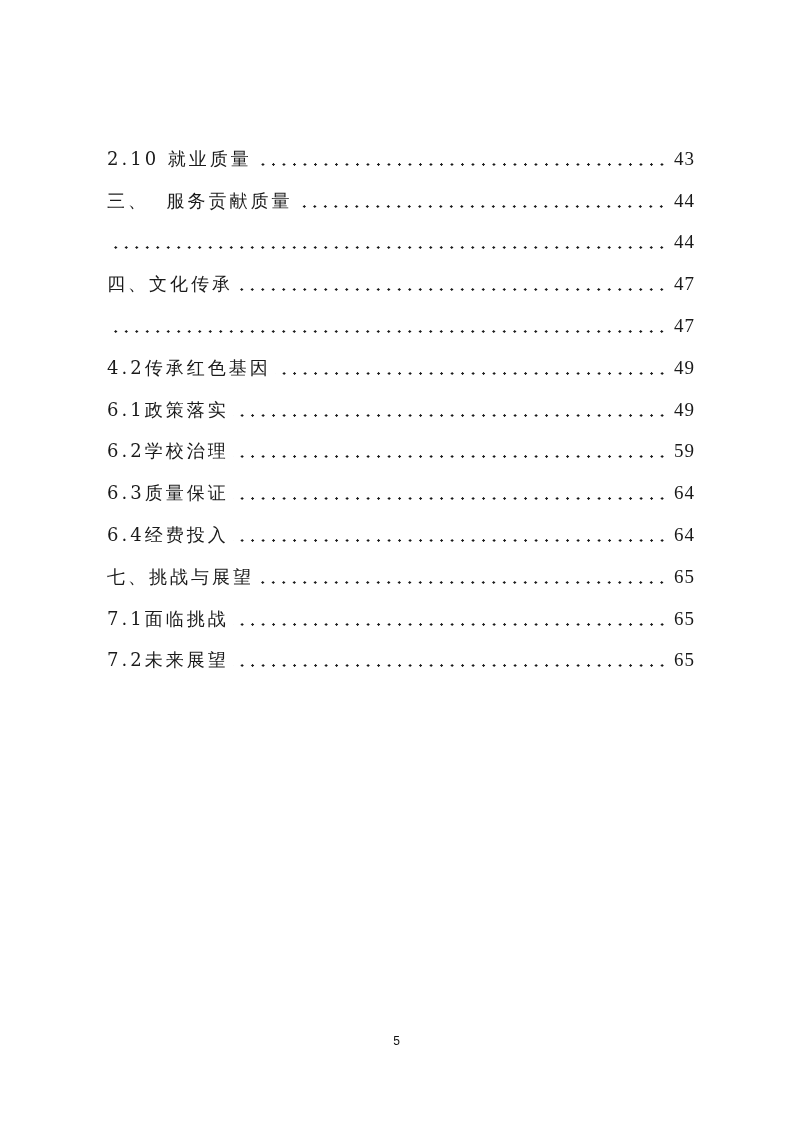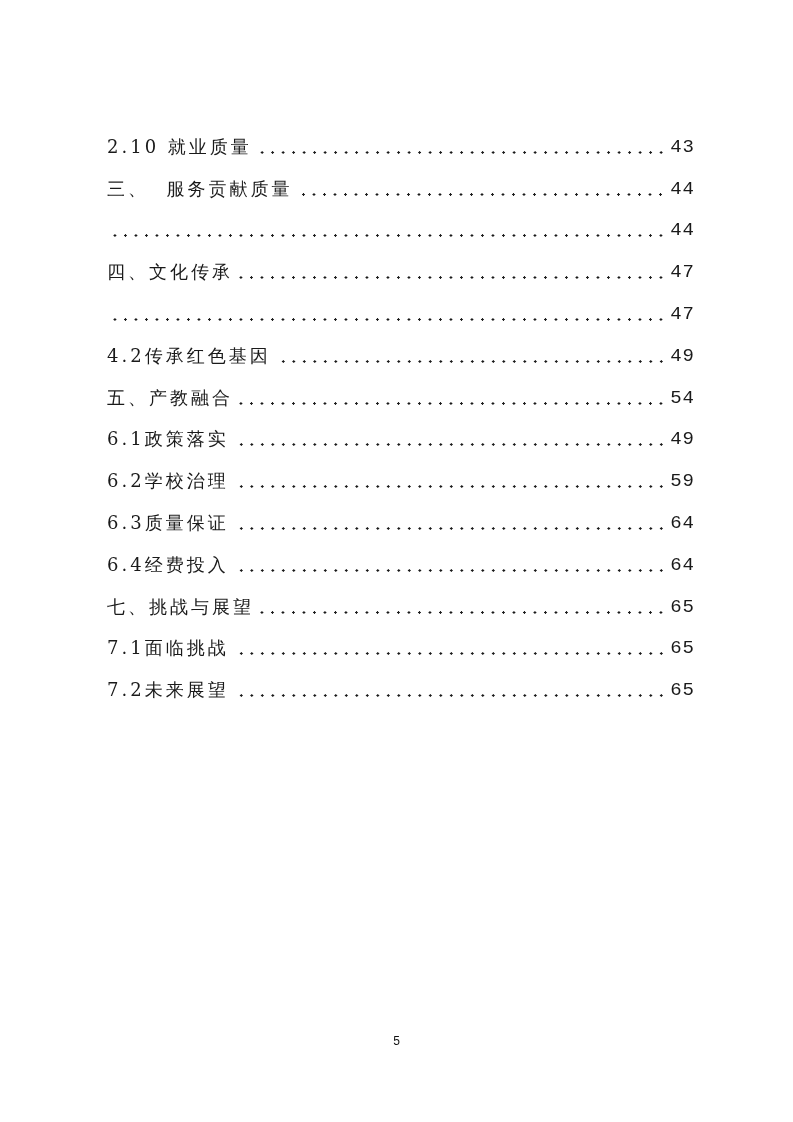--- a/index.html
+++ b/index.html
@@ -18,21 +18,21 @@
     .page {
       position: absolute;
       left: 0; top: 0;
       width: 793px;
       height: 1122px;
       background: #ffffff;
     }
     .toc {
       position: absolute;
       left: 107px;
-      top: 124px;
+      top: 136px;
       width: 588px;
     }
     .toc-row {
       display: flex;
       align-items: flex-end;
       height: 41.8px;
       box-sizing: border-box;
       padding-bottom: 8px;
       font-size: 19px;
       line-height: 22px;
@@ -60,21 +60,21 @@
       height: 3px;
       background-image: radial-gradient(circle, #1a1a1a 1.1px, transparent 1.4px);
       background-size: 10.5px 3px;
       background-repeat: repeat-x;
       background-position: right center;
     }
     .toc-page {
       flex: 0 0 auto;
       min-width: 24px;
       text-align: right;
-      font-family: Liberation Mono, monospace;
+      font-family: Liberation Serif, serif;
       font-size: 19px;
       letter-spacing: 1px;
     }
     .footer-page {
       position: absolute;
       left: 0;
       width: 793px;
       top: 1034px;
       text-align: center;
       font-family: "Liberation Sans", sans-serif;
@@ -117,25 +117,20 @@
       <span class="toc-page">47</span>
     </div>
 
     <div class="toc-row">
       <span class="toc-title">4.2传承红色基因</span>
       <span class="toc-leader"></span>
       <span class="toc-page">49</span>
     </div>
 
 
-    <div class="toc-row">
-      <span class="toc-title">五、产教融合</span>
-      <span class="toc-leader"></span>
-      <span class="toc-page">54</span>
-    </div>
 
     <div class="toc-row">
       <span class="toc-title">6.1政策落实</span>
       <span class="toc-leader"></span>
       <span class="toc-page">49</span>
     </div>
 
     <div class="toc-row">
       <span class="toc-title">6.2学校治理</span>
       <span class="toc-leader"></span>

